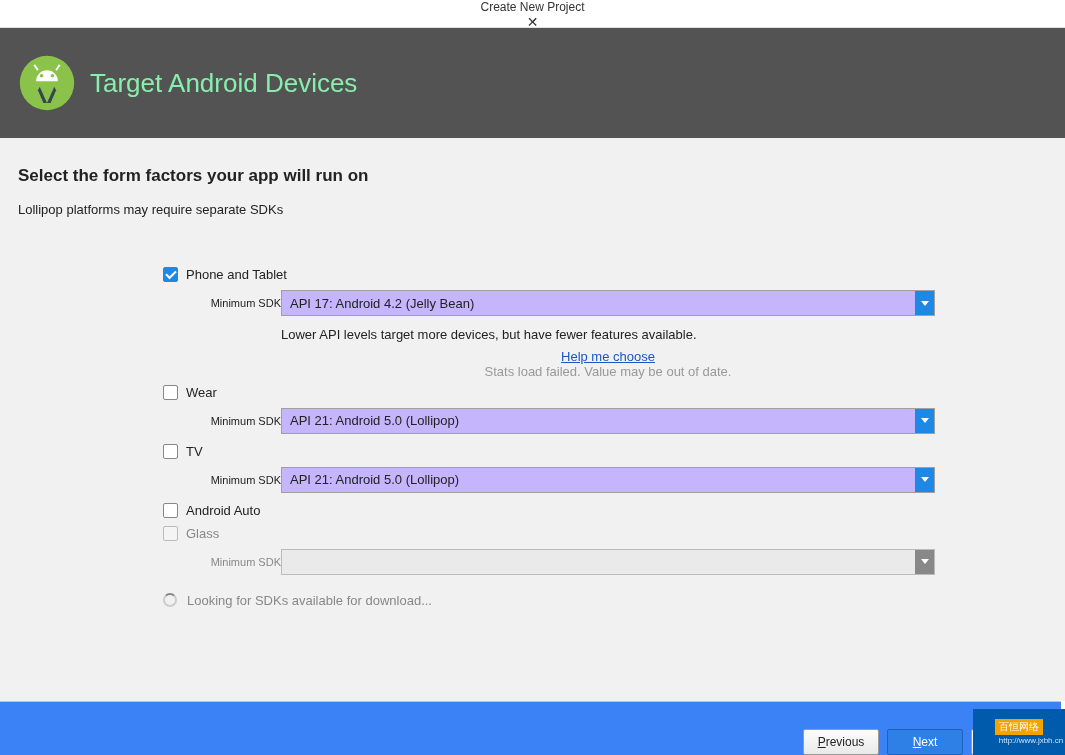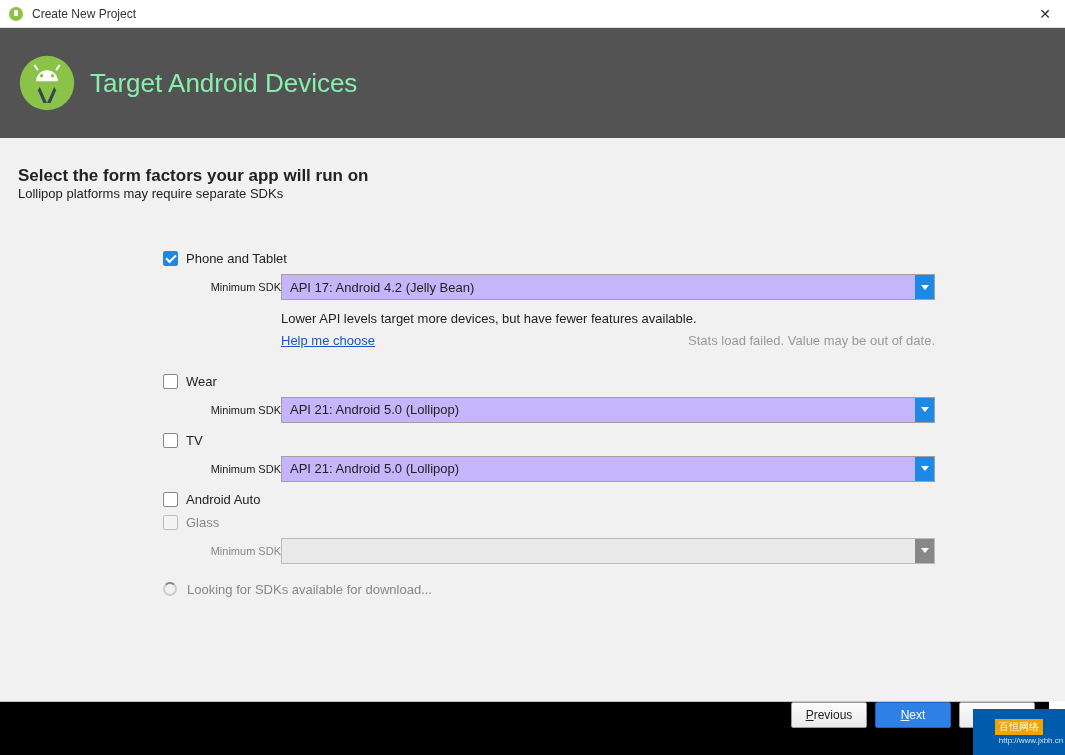--- a/index.html
+++ b/index.html
@@ -13,20 +13,21 @@
   position: relative;
 }
 .titlebar {
   height: 28px;
   display: flex;
   align-items: center;
   padding: 0 8px;
   background: #fff;
   border-bottom: 1px solid #e0e0e0;
   position: relative;
+  flex-direction: column;
 }
 .titlebar .app-icon {
   width: 16px; height: 16px;
   margin-right: 8px;
 }
 .titlebar .title { flex: 1; font-size: 12px; color: #333; }
 .titlebar .close {
   font-size: 14px;
   color: #333;
   cursor: pointer;
@@ -51,21 +52,21 @@
 .content {
   background: #f1f1f1;
   padding: 28px 20px 0 18px;
   height: 563px;
   overflow: hidden;
 }
 .content h2 {
   font-size: 17px;
   font-weight: 700;
   color: #222;
-  margin-bottom: 0;
+  margin-bottom: 16px;
 }
 .content .subtext {
   font-size: 13px;
   color: #222;
   margin-bottom: 50px;
 }
 .form-area { padding-left: 145px; }
 .row { display: flex; align-items: center; margin-bottom: 8px; }
 .chk {
   width: 15px; height: 15px;
@@ -140,21 +141,22 @@
 }
 .info-block p { margin-bottom: 4px; }
 .info-block b { font-weight: 700; }
 .help-row {
   margin-left: 118px;
   max-width: 654px;
   display: flex;
   justify-content: space-between;
   align-items: center;
   margin-top: 4px;
-  margin-bottom: 26px;
+  margin-bottom: 6px;
+  flex-direction: column;
 }
 .help-link {
   color: #1a56c4;
   text-decoration: underline;
   font-size: 13px;
   cursor: pointer;
 }
 .stats-fail {
   color: #999;
   font-size: 13px;
@@ -168,27 +170,27 @@
 }
 .spinner {
   width: 14px; height: 14px;
   border: 2px solid #ccc;
   border-top-color: #888;
   border-radius: 50%;
   margin-right: 10px;
 }
 .button-bar {
   position: absolute;
-  bottom: 0; left: 0; right: 16px;
+  bottom: 0; left: 0; right: 4px;
   height: 54px;
   border-top: 1px solid #c3c3c3;
-  background: #000000;
+  background: #3b82f6;
   display: flex;
   justify-content: flex-end;
-  align-items: flex-start;
+  align-items: flex-end;
   padding-right: 14px;
   gap: 8px;
 }
 .btn {
   min-width: 76px;
   height: 26px;
   border: 1px solid #9a9a9a;
   background: linear-gradient(#fdfdfd,#e9e9e9);
   border-radius: 2px;
   font-size: 12px;

